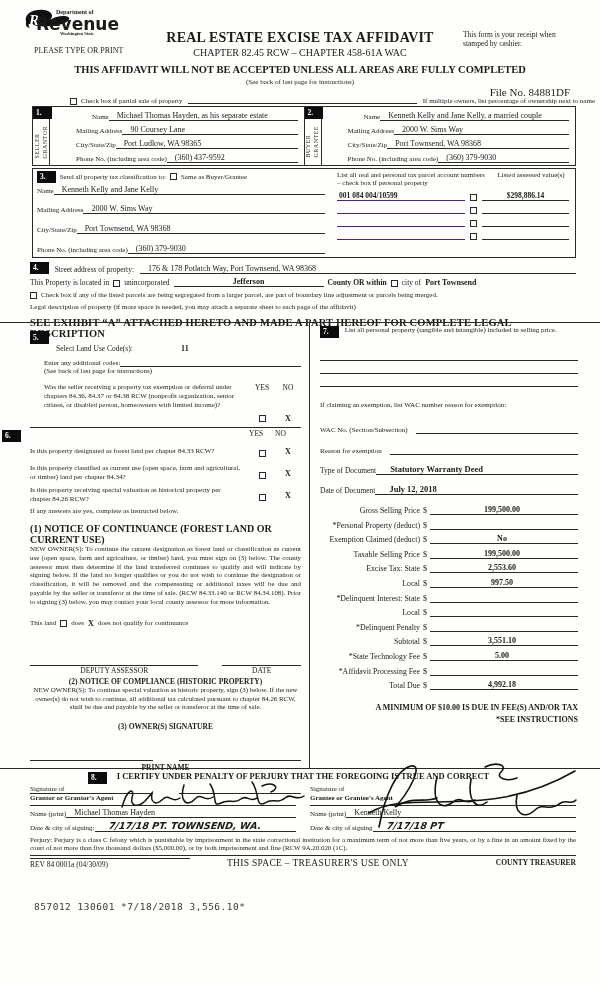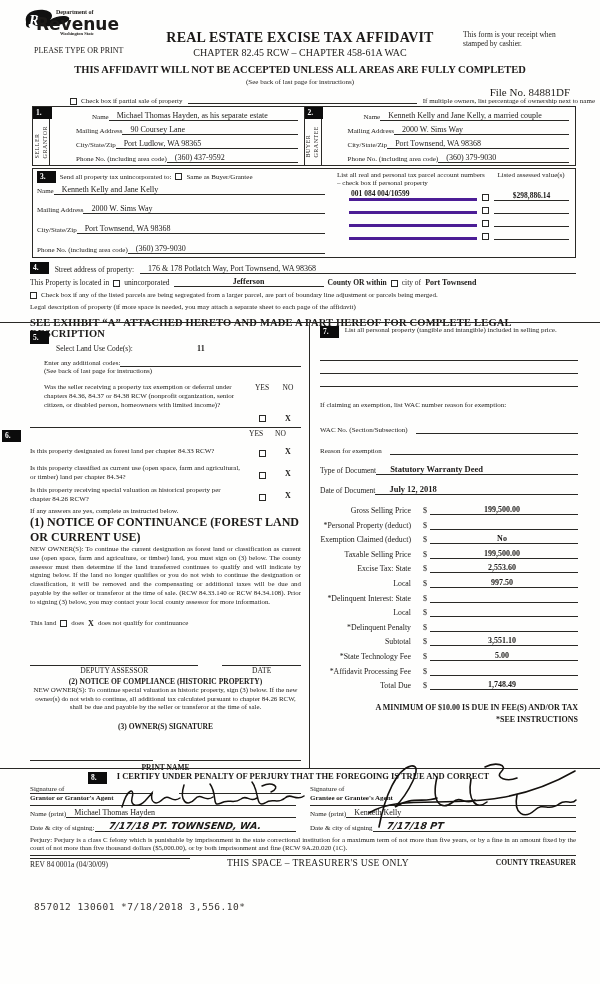--- a/index.html
+++ b/index.html
@@ -42,33 +42,33 @@
   
   .sec3 { position:absolute; left:32px; top:168px; right:24px; height:90px; border:1px solid #2a2926; display:flex; }
   .sec3-left { width:55%; position:relative; padding:2px 6px 3px 4px; display:flex; flex-direction:column; }
   .sec3-send { display:flex; align-items:center; gap:4px; font-size:7px; }
   .sec3-fields { flex:1; display:flex; flex-direction:column; justify-content:space-between; margin-top:2px; }
   .sec3-right { width:45%; padding:2px 6px 3px 6px; font-size:7px; }
   .parcel-head { display:flex; gap:6px; }
   .parcel-head .ph1 { width:150px; line-height:1.2; }
   .parcel-head .ph2 { flex:1; text-align:center; }
   .parcel-row { display:flex; align-items:flex-end; gap:5px; height:13px; }
-  .parcel-num { width:128px; border-bottom:3px solid #4c1d95; font-size:7.5px; font-weight:bold; padding-left:2px;margin-left:12px; }
+  .parcel-num { width:128px; border-bottom:1px solid #4c1d95; font-size:7.5px; font-weight:bold; padding-left:2px; }
   .parcel-val { flex:1; border-bottom:1px solid #2a2926; font-size:7.5px; font-weight:bold; text-align:center; }
   
   .sec4 { position:absolute; left:30px; top:262px; right:24px; }
   .sec4 .fld { margin-bottom:3px; }
   .s4row { display:flex; align-items:flex-end; gap:4px; font-size:7.5px; margin-bottom:4px; }
   .jefferson { width:150px; border-bottom:1px solid #2a2926; text-align:center; font-weight:bold; font-size:8px; }
   .exhibit { font-size:10.5px; font-weight:bold; margin-top:6px; letter-spacing:.2px; }
   
   .mid { position:absolute; left:0; top:322px; width:600px; height:446px; border-top:1px solid #2a2926; display:flex; }
   .mid-left { width:310px; border-right:1px solid #2a2926; padding:3px 8px 0 30px; position:relative; }
   .mid-right { flex:1; padding:3px 22px 0 10px; }
-  .s5row { display:flex; align-items:flex-end; gap:22px; }
+  .s5row { display:flex; align-items:flex-end; gap:6px; }
   .s5code { width:92px; text-align:center; font-size:8px; font-weight:bold; }
   .addl { display:flex; align-items:flex-end; margin:6px 0 0 14px; font-size:7px; }
   .addl .grow { flex:1; border-bottom:1px solid #2a2926; height:8px; }
   .note7 { font-size:7px; margin-left:14px; }
   .q5 { display:flex; margin:8px 0 0 14px; }
   .q5 .qtext { flex:1; font-size:7px; line-height:1.3; padding-right:6px; }
   .yn-block { width:52px; display:flex; flex-direction:column; justify-content:space-between; text-align:center; }
   .yn-head { display:flex; font-size:7.5px; }
   .yn-head span { flex:1; }
   .yn-marks { display:flex; align-items:center; }
@@ -76,21 +76,21 @@
   .s6split { border-top:1px solid #2a2926; margin-top:4px; position:relative; padding-top:1px; }
   .s6split .secno { position:absolute; left:-28px; top:2px; }
   .s6head { display:flex; justify-content:flex-end; }
   .s6head .yn-head { width:52px; }
   .q6 { display:flex; align-items:center; margin-top:4px; }
   .q6 .qtext { flex:1; font-size:7px; line-height:1.25; padding-right:6px; }
   .q6 .marks { width:52px; display:flex; text-align:center; align-items:center; }
   .q6 .marks > * { flex:1; }
   .q6 .marks .x { font-size:8px; font-weight:bold; }
   .ifyes { font-size:7px; margin-top:3px; }
-  .n1title { font-size:12px; font-weight:bold; }
+  .n1title { font-size:10px; font-weight:bold; margin-top:8px; }
   .nbody { font-size:6.9px; line-height:1.28; text-align:justify; }
   .thisland { font-size:7px; margin-top:12px; display:flex; align-items:center; gap:4px; }
   .dep-lines { display:flex; gap:24px; margin-top:30px; }
   .dep-lines .l1 { flex:1.5; border-bottom:1px solid #2a2926; height:8px; }
   .dep-lines .l2 { flex:.7; border-bottom:1px solid #2a2926; height:8px; }
   .dep-labels { display:flex; gap:24px; font-size:7.5px; }
   .dep-labels .l1 { flex:1.5; text-align:center; }
   .dep-labels .l2 { flex:.7; text-align:center; }
   .n2title { font-size:7.5px; font-weight:bold; text-align:center; margin-top:2px; }
   .n2body { font-size:6.9px; line-height:1.28; text-align:center; }
@@ -102,21 +102,21 @@
   .s7row { display:flex; gap:6px; }
   .s7row .ptext { font-size:7px; line-height:1.3; flex:1; }
   .blankline { border-bottom:1px solid #2a2926; height:13px; }
   .exlabel { font-size:7px; margin-top:14px; }
   .wacrow { display:flex; align-items:flex-end; margin-top:16px; font-size:7px; }
   .wacrow .grow { flex:1; border-bottom:1px solid #2a2926; height:9px; margin-left:8px; }
   .docrow { display:flex; align-items:flex-end; margin-top:9px; font-size:7.5px; }
   .docrow .dval { flex:1; border-bottom:1px solid #2a2926; font-size:8.5px; font-weight:bold; padding-left:14px; white-space:nowrap; }
   .money { margin-top:6px; }
   .mrow { display:flex; align-items:flex-end; height:14.6px; }
-  .mlabel { flex:1; text-align:right; font-size:7.8px; padding-right:12px; white-space:nowrap; }
+  .mlabel { flex:1; text-align:right; font-size:7.8px; padding-right:3px; white-space:nowrap; }
   .mdollar { font-size:8px; padding-right:3px; }
   .mline { width:148px; border-bottom:1px solid #2a2926; text-align:center; font-size:8px; font-weight:bold; padding-right:4px; white-space:nowrap; }
   .minnote { text-align:right; font-size:8px; font-weight:bold; margin-top:12px; line-height:1.5; }
   
   .sec8 { position:absolute; left:0; top:768px; width:600px; border-top:1px solid #2a2926; padding:2px 24px 0 30px; }
   .sec8 .secno { position:absolute; left:88px; top:3px; }
   .certify { text-align:center; font-size:8.5px; font-weight:bold; }
   .sig-grid { display:flex; margin-top:4px; }
   .sig-cell { flex:1; position:relative; padding-right:14px; }
   .sig-lblgroup { font-size:7px; line-height:1.25; }
@@ -221,21 +221,21 @@
             <span class="val">(360) 379-9030</span>
           </div>
       </div>
     </div>
   </div>
 
   <div class="sec3">
     <div class="sec3-left">
       <div class="sec3-send">
         <span class="secno">3.</span>
-        <span>Send all property tax unincorporated to:</span>
+        <span>Send all property tax classification to:</span>
         <span class="cb"></span>
         <span>Same as Buyer/Grantee</span>
       </div>
       <div class="sec3-fields">
         <div class="fld">
             <span class="lbl">Name</span>
             <span class="val">Kenneth Kelly and Jane Kelly</span>
           </div>
         <div class="fld">
             <span class="lbl">Mailing Address</span>
@@ -485,21 +485,21 @@
             <span class="mline">5.00</span>
           </div>
         <div class="mrow">
             <span class="mlabel">*Affidavit Processing Fee</span>
             <span class="mdollar">$</span>
             <span class="mline"></span>
           </div>
         <div class="mrow">
             <span class="mlabel">Total Due</span>
             <span class="mdollar">$</span>
-            <span class="mline">1,748.49</span>
+            <span class="mline">4,992.18</span>
           </div>
       </div>
 
       <div class="minnote">
         <div>A MINIMUM OF $10.00 IS DUE IN FEE(S) AND/OR TAX</div>
         <div>*SEE INSTRUCTIONS</div>
       </div>
     </div>
   </div>
 

